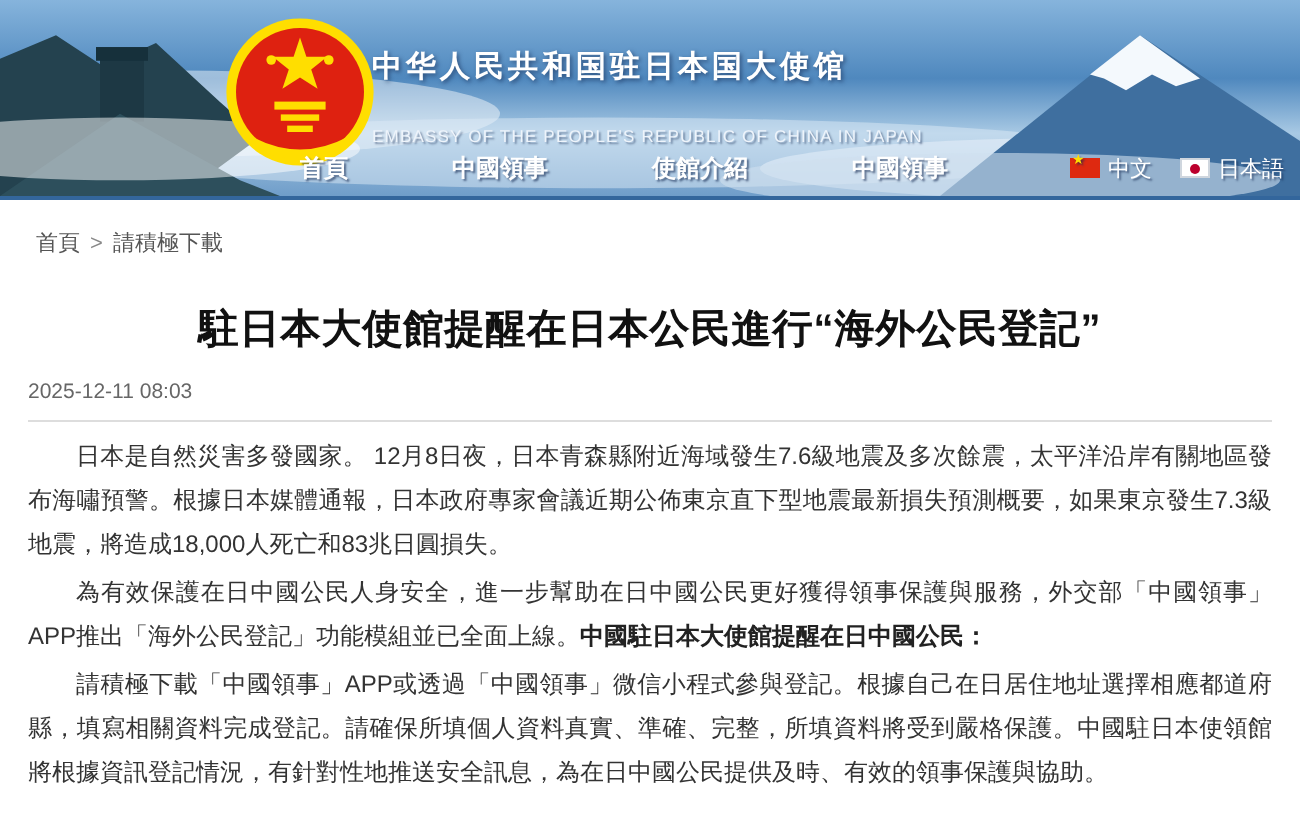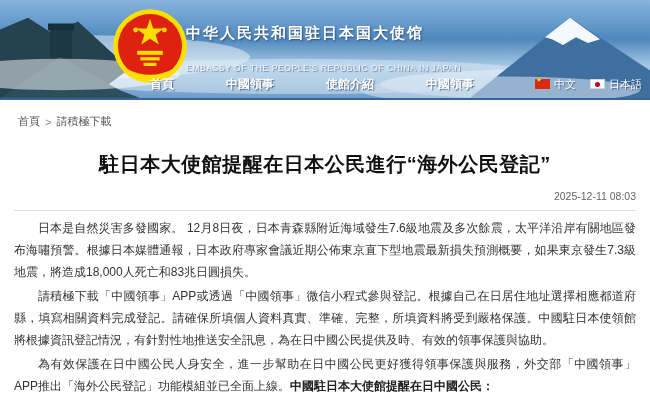--- a/index.html
+++ b/index.html
@@ -39,21 +39,21 @@
   
   .breadcrumb { padding:14px 0 0 18px; font-size:11px; color:#555;
     display:flex; gap:5px; align-items:center; }
   .crumb { cursor:pointer; }
   .crumb-sep { color:#888; }
 
   
   .article { padding:0 14px; }
   .article-title { margin-top:22px; text-align:center; font-size:20px;
     font-weight:bold; color:#111; letter-spacing:.5px; }
-  .article-date { margin-top:12px; text-align:right; font-size:10.5px; color:#666; }
+  .article-date { margin-top:12px; text-align:left; font-size:10.5px; color:#666; }
   .date-rule { border:none; border-top:1px solid #ddd; margin:8px 0 6px 0; }
 
   .body-text p { font-size:12px; line-height:22px; color:#333;
     text-indent:2em; margin-top:2px; text-align:justify; }
   .body-text p strong { font-weight:bold; color:#222; }
   .body-text p.note-head { margin-top:12px; }
 </style>
 </head>
 <body>
 
@@ -122,18 +122,18 @@
   <span class="crumb">請積極下載</span>
 </div>
 
 <div class="article">
   <h1 class="article-title">駐日本大使館提醒在日本公民進行“海外公民登記”</h1>
   <div class="article-date">2025-12-11 08:03</div>
   <hr class="date-rule">
 
   <div class="body-text">
     <p><span>日本是自然災害多發國家。 12月8日夜，日本青森縣附近海域發生7.6級地震及多次餘震，太平洋沿岸有關地區發布海嘯預警。根據日本媒體通報，日本政府專家會議近期公佈東京直下型地震最新損失預測概要，如果東京發生7.3級地震，將造成18,000人死亡和83兆日圓損失。</span></p>
+    <p><span>為有效保護在日中國公民人身安全，進一步幫助在日中國公民更好獲得領事保護與服務，外交部「中國領事」APP推出「海外公民登記」功能模組並已全面上線。</span><strong>中國駐日本大使館提醒在日中國公民：</strong></p>
     <p><span>請積極下載「中國領事」APP或透過「中國領事」微信小程式參與登記。根據自己在日居住地址選擇相應都道府縣，填寫相關資料完成登記。請確保所填個人資料真實、準確、完整，所填資料將受到嚴格保護。中國駐日本使領館將根據資訊登記情況，有針對性地推送安全訊息，為在日中國公民提供及時、有效的領事保護與協助。</span></p>
-    <p><span>為有效保護在日中國公民人身安全，進一步幫助在日中國公民更好獲得領事保護與服務，外交部「中國領事」APP推出「海外公民登記」功能模組並已全面上線。</span><strong>中國駐日本大使館提醒在日中國公民：</strong></p>
     <p class="note-head"></p>
 
   </div>
 </div>
 
 </body></html>

